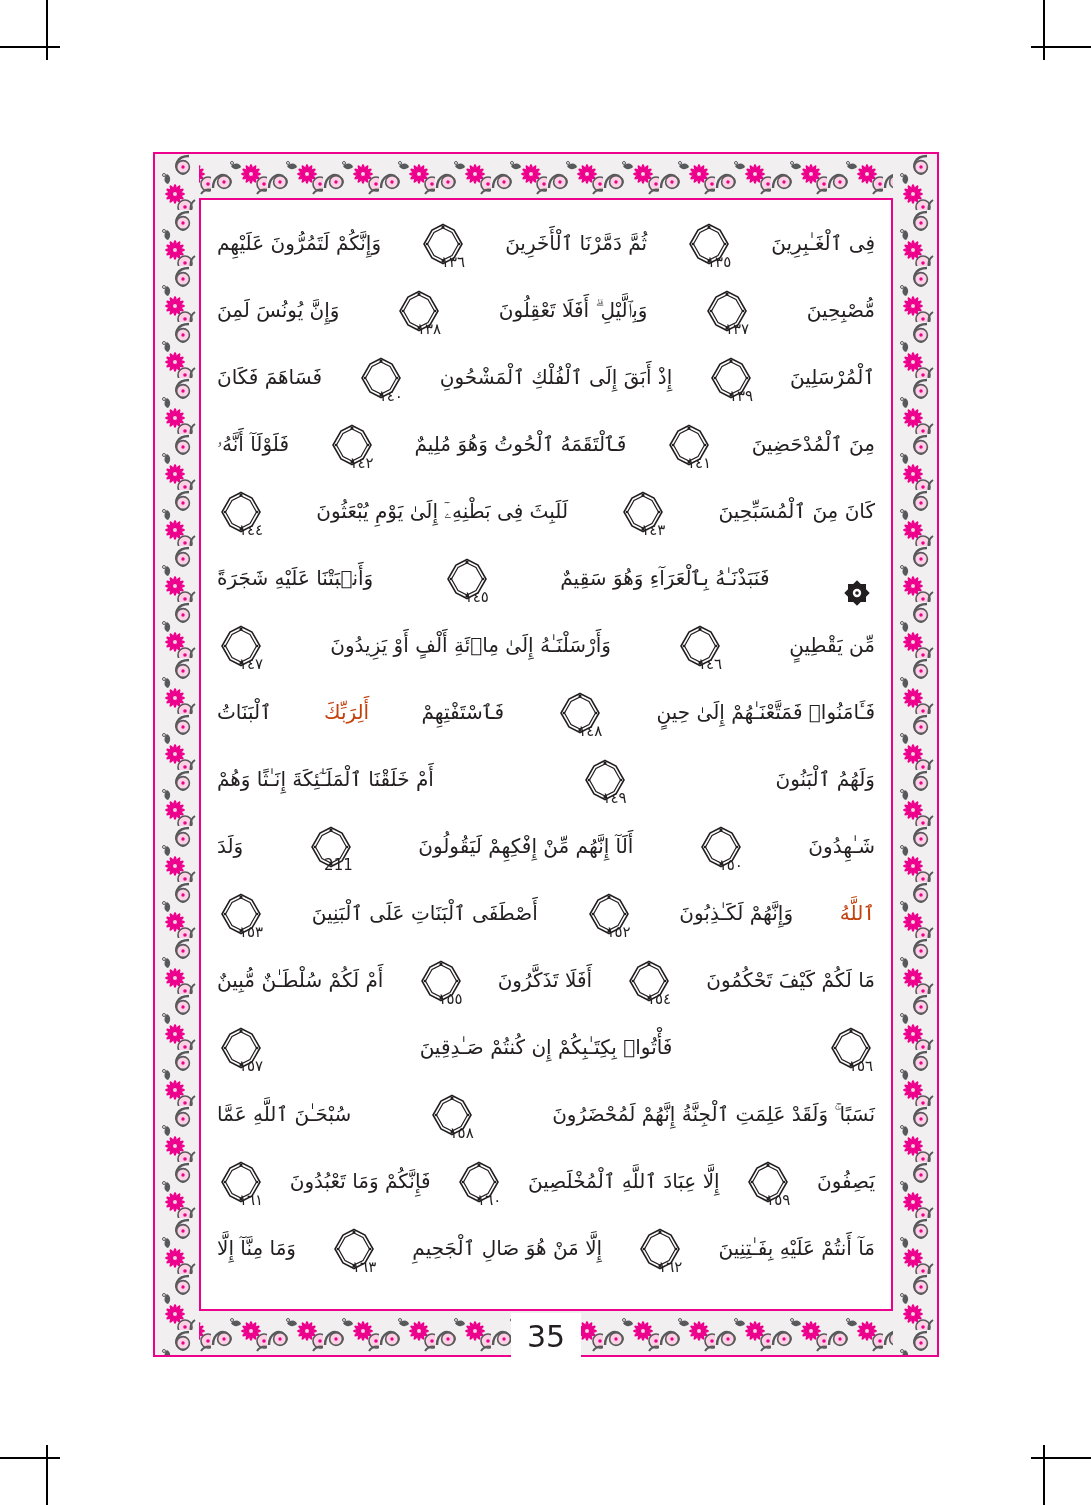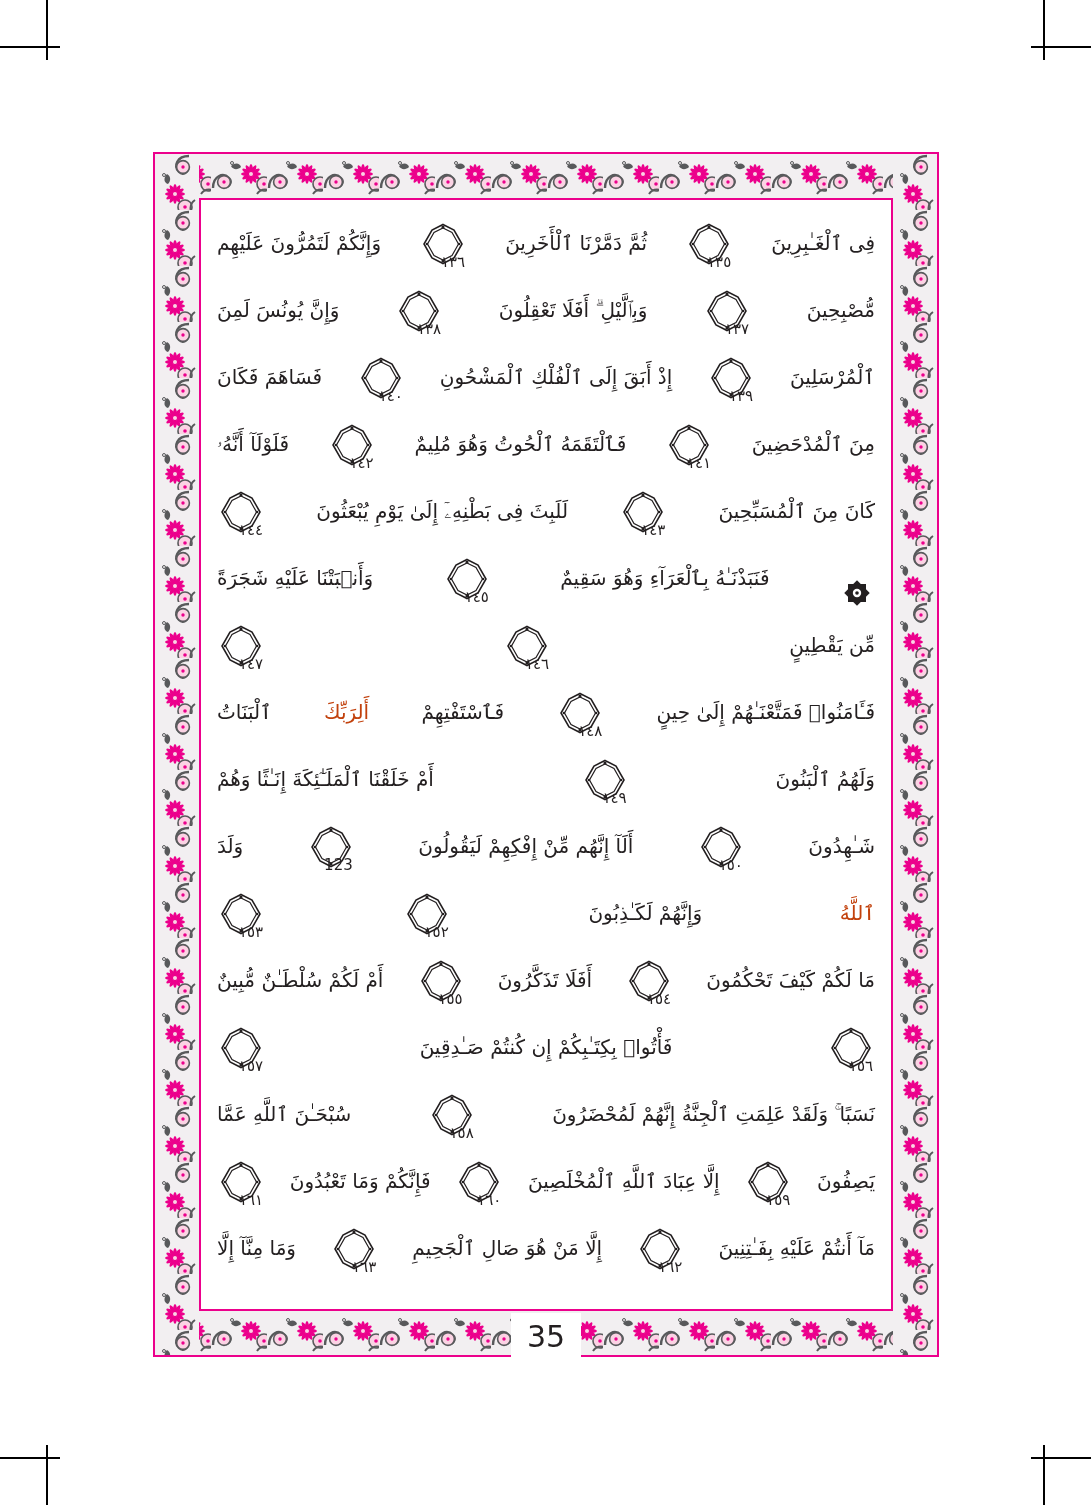--- a/index.html
+++ b/index.html
@@ -353,20 +353,21 @@
       <div class="ayah-line">
         <span class="ar">مِّن يَقْطِينٍ</span>
         <span class="medallion"><svg width="44" height="42" viewBox="0 0 44 42">
             <path d="M22 1.5 L33 7 L41 21 L33 35 L22 40.5 L11 35 L3 21 L11 7 Z" fill="#ffffff" stroke="#231f20" stroke-width="1.6"></path>
             <path d="M22 5 L31 9.5 L37.5 21 L31 32.5 L22 37 L13 32.5 L6.5 21 L13 9.5 Z" fill="none" stroke="#231f20" stroke-width="1.2"></path>
             <circle cx="22" cy="4" r="1.6" fill="#231f20"></circle>
             <circle cx="22" cy="38" r="1.6" fill="#231f20"></circle>
             <circle cx="6" cy="21" r="1.3" fill="#231f20"></circle>
             <circle cx="38" cy="21" r="1.3" fill="#231f20"></circle>
           </svg><span class="num">١٤٦</span></span>
+        <span class="ar">وَأَرْسَلْنَـٰهُ إِلَىٰ مِا۟ئَةِ أَلْفٍ أَوْ يَزِيدُونَ</span>
         <span class="medallion"><svg width="44" height="42" viewBox="0 0 44 42">
             <path d="M22 1.5 L33 7 L41 21 L33 35 L22 40.5 L11 35 L3 21 L11 7 Z" fill="#ffffff" stroke="#231f20" stroke-width="1.6"></path>
             <path d="M22 5 L31 9.5 L37.5 21 L31 32.5 L22 37 L13 32.5 L6.5 21 L13 9.5 Z" fill="none" stroke="#231f20" stroke-width="1.2"></path>
             <circle cx="22" cy="4" r="1.6" fill="#231f20"></circle>
             <circle cx="22" cy="38" r="1.6" fill="#231f20"></circle>
             <circle cx="6" cy="21" r="1.3" fill="#231f20"></circle>
             <circle cx="38" cy="21" r="1.3" fill="#231f20"></circle>
           </svg><span class="num">١٤٧</span></span>
       </div>
       <div class="ayah-line">
@@ -406,34 +407,35 @@
             <circle cx="38" cy="21" r="1.3" fill="#231f20"></circle>
           </svg><span class="num">١٥٠</span></span>
         <span class="ar">أَلَآ إِنَّهُم مِّنْ إِفْكِهِمْ لَيَقُولُونَ</span>
         <span class="medallion"><svg width="44" height="42" viewBox="0 0 44 42">
             <path d="M22 1.5 L33 7 L41 21 L33 35 L22 40.5 L11 35 L3 21 L11 7 Z" fill="#ffffff" stroke="#231f20" stroke-width="1.6"></path>
             <path d="M22 5 L31 9.5 L37.5 21 L31 32.5 L22 37 L13 32.5 L6.5 21 L13 9.5 Z" fill="none" stroke="#231f20" stroke-width="1.2"></path>
             <circle cx="22" cy="4" r="1.6" fill="#231f20"></circle>
             <circle cx="22" cy="38" r="1.6" fill="#231f20"></circle>
             <circle cx="6" cy="21" r="1.3" fill="#231f20"></circle>
             <circle cx="38" cy="21" r="1.3" fill="#231f20"></circle>
-          </svg><span class="num">123</span></span>
+          </svg><span class="num">211</span></span>
         <span class="ar">وَلَدَ</span>
       </div>
       <div class="ayah-line">
         <span class="ar hl">ٱللَّهُ</span>
         <span class="ar"> وَإِنَّهُمْ لَكَـٰذِبُونَ</span>
         <span class="medallion"><svg width="44" height="42" viewBox="0 0 44 42">
             <path d="M22 1.5 L33 7 L41 21 L33 35 L22 40.5 L11 35 L3 21 L11 7 Z" fill="#ffffff" stroke="#231f20" stroke-width="1.6"></path>
             <path d="M22 5 L31 9.5 L37.5 21 L31 32.5 L22 37 L13 32.5 L6.5 21 L13 9.5 Z" fill="none" stroke="#231f20" stroke-width="1.2"></path>
             <circle cx="22" cy="4" r="1.6" fill="#231f20"></circle>
             <circle cx="22" cy="38" r="1.6" fill="#231f20"></circle>
             <circle cx="6" cy="21" r="1.3" fill="#231f20"></circle>
             <circle cx="38" cy="21" r="1.3" fill="#231f20"></circle>
           </svg><span class="num">١٥٢</span></span>
+        <span class="ar">أَصْطَفَى ٱلْبَنَاتِ عَلَى ٱلْبَنِينَ</span>
         <span class="medallion"><svg width="44" height="42" viewBox="0 0 44 42">
             <path d="M22 1.5 L33 7 L41 21 L33 35 L22 40.5 L11 35 L3 21 L11 7 Z" fill="#ffffff" stroke="#231f20" stroke-width="1.6"></path>
             <path d="M22 5 L31 9.5 L37.5 21 L31 32.5 L22 37 L13 32.5 L6.5 21 L13 9.5 Z" fill="none" stroke="#231f20" stroke-width="1.2"></path>
             <circle cx="22" cy="4" r="1.6" fill="#231f20"></circle>
             <circle cx="22" cy="38" r="1.6" fill="#231f20"></circle>
             <circle cx="6" cy="21" r="1.3" fill="#231f20"></circle>
             <circle cx="38" cy="21" r="1.3" fill="#231f20"></circle>
           </svg><span class="num">١٥٣</span></span>
       </div>
       <div class="ayah-line">

